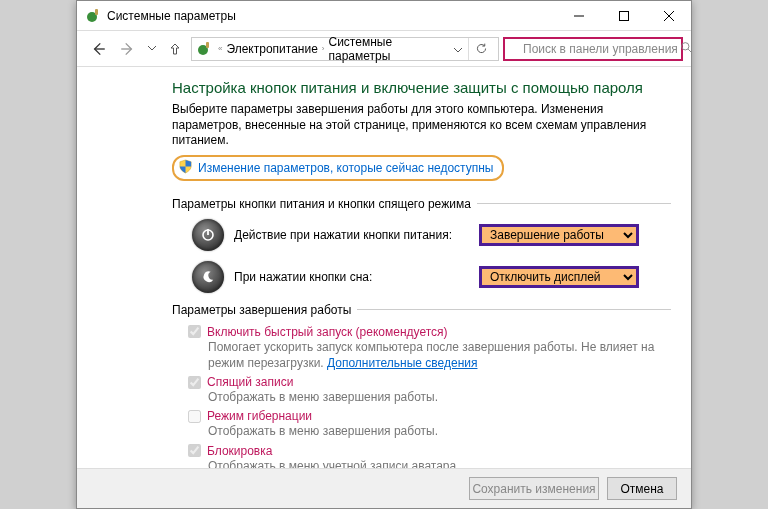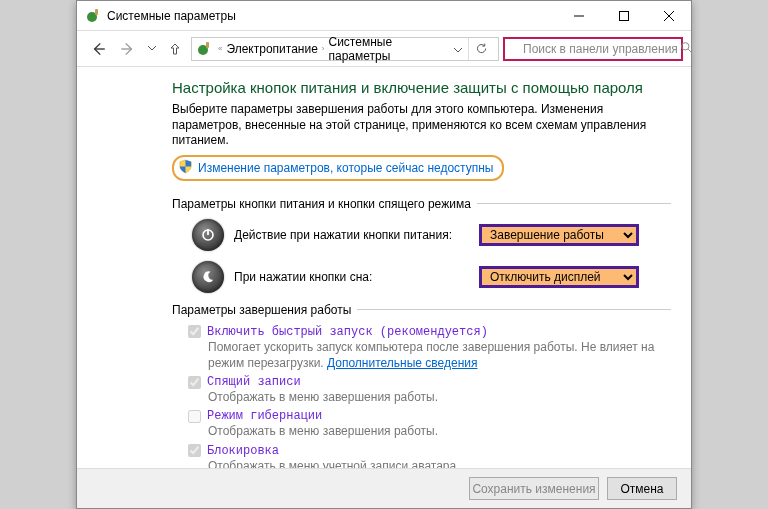--- a/index.html
+++ b/index.html
@@ -181,22 +181,21 @@
     display: flex;
     align-items: center;
     gap: 6px;
   }
   .check-row input[type=checkbox] {
     width: 13px;
     height: 13px;
     margin: 0;
   }
   .check-label {
-    color: #6d28d9;
-    font-family: Liberation Mono, monospace;
+    color: #be185d;
   }
   .check-desc {
     color: #777;
     margin-left: 20px;
     line-height: 1.35;
   }
   .link { color: #0066cc; text-decoration: underline; cursor: default; }
   .footer {
     height: 40px;
     border-top: 1px solid #ddd;

